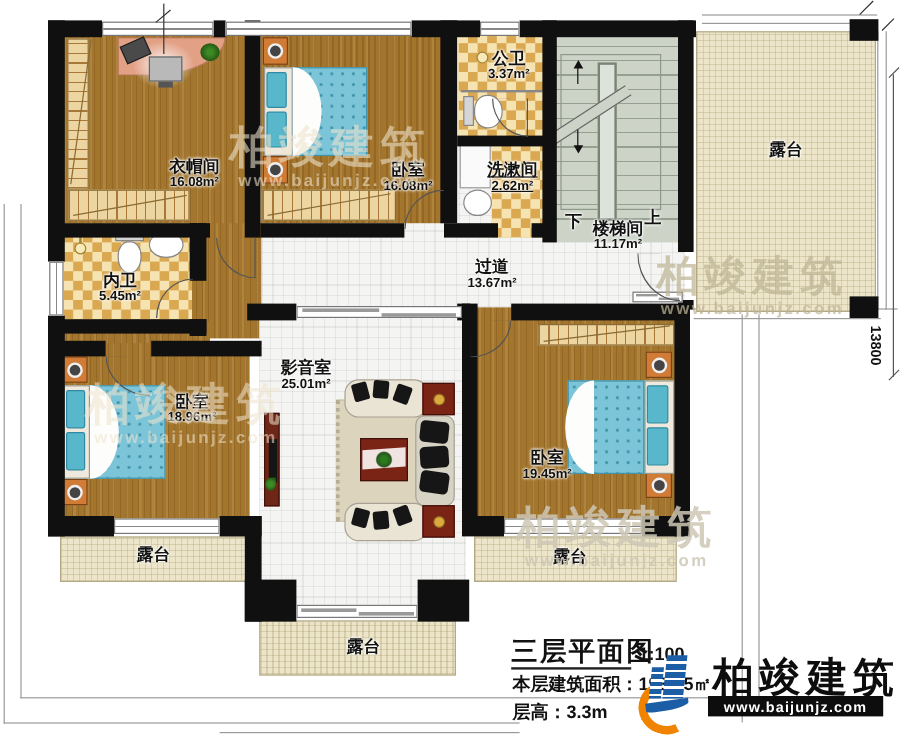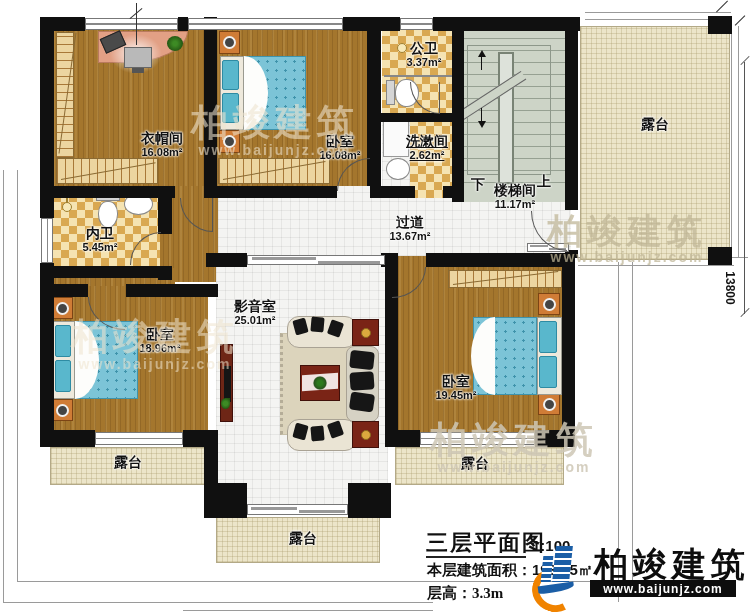--- a/index.html
+++ b/index.html
@@ -332,21 +332,21 @@
   <div class="abs" style="left:733px;top:20px;width:14px;height:1px;background:#333;transform:rotate(-45deg);"></div>
   <div class="abs" style="left:744px;top:62px;width:1px;height:252px;background:#555;"></div>
   <div class="abs" style="left:739px;top:60px;width:12px;height:1px;background:#555;transform:rotate(-45deg);"></div>
   <div class="abs" style="left:739px;top:312px;width:12px;height:1px;background:#555;transform:rotate(-45deg);"></div>
   <div class="abs" style="left:708px;top:281px;width:44px;height:14px;font-size:12px;font-weight:700;color:#111;text-align:center;transform:rotate(90deg);">13800</div>
 
   <div class="tb-text" style="left:426px;top:528px;font-size:22px;font-weight:700;letter-spacing:2px;">三层平面图</div>
   <div class="abs" style="left:426px;top:556px;width:100px;height:2px;background:#222;"></div>
   <div class="tb-text" style="left:532px;top:537px;font-size:15px;font-weight:600;">1:100</div>
   <div class="tb-text" style="left:427px;top:561px;font-size:15px;font-weight:600;">本层建筑面积：193.05㎡</div>
-  <div class="tb-text" style="left:427px;top:584px;font-size:15px;font-weight:600;font-family:Liberation Serif, serif;">层高：3.3m</div>
+  <div class="tb-text" style="left:427px;top:584px;font-size:15px;font-weight:600;">层高：3.3m</div>
 
   <div class="abs" style="left:530px;top:542px;width:60px;height:62px;">
     <div class="abs" style="left:2px;top:26px;width:32px;height:30px;border:7px solid transparent;border-bottom-color:#f08300;border-left-color:#f08300;border-radius:50%;transform:rotate(18deg);"></div>
     <div class="abs" style="left:24px;top:4px;width:17px;height:36px;background:repeating-linear-gradient(180deg,#1b5ea6 0 5px,#ffffff 5px 7px);transform:skewX(-6deg);"></div>
     <div class="abs" style="left:12px;top:14px;width:10px;height:26px;background:repeating-linear-gradient(180deg,#1b5ea6 0 4px,#ffffff 4px 6px);transform:skewX(-6deg);"></div>
     <div class="abs" style="left:8px;top:42px;width:36px;height:8px;background:#1b5ea6;border-radius:0 0 60% 20%;transform:rotate(-8deg);"></div>
   </div>
   <div class="tb-text" style="left:594px;top:542px;font-size:34px;font-weight:900;letter-spacing:5px;color:#0d0d0d;">柏竣建筑</div>
   <div class="blackpanel" style="left:590px;top:580px;width:146px;height:17px;">
     <span style="font-size:12px;font-weight:700;letter-spacing:1px;">www.baijunjz.com</span>

